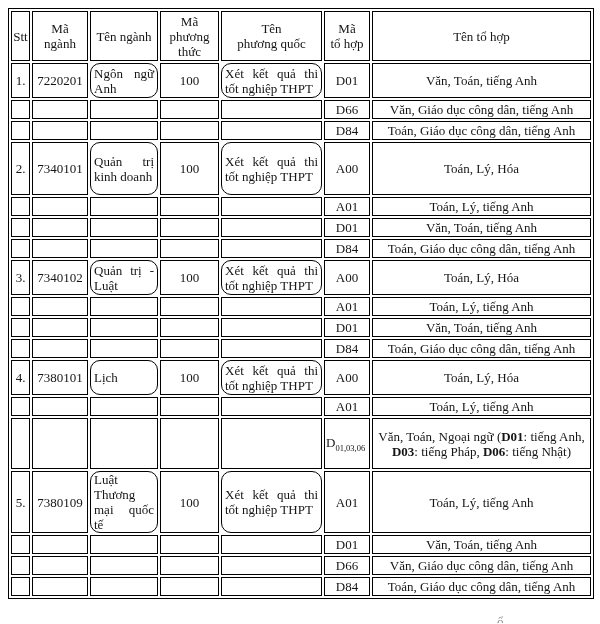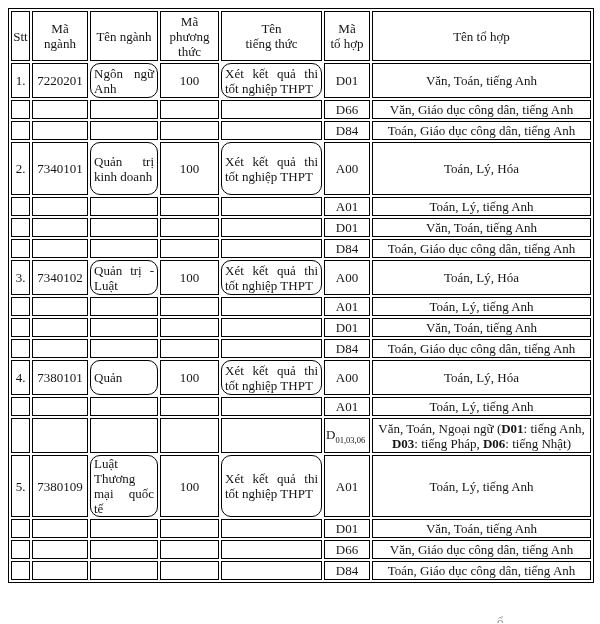--- a/index.html
+++ b/index.html
@@ -21,21 +21,21 @@
   td.c-center { text-align:center; padding:0 1px; }
   td.c-justify { text-align:justify;border-radius:10px; }
   td.combo-name { text-align:center; padding:0 5px; }
   td.dcode { text-align:left; padding:0 1px; }
   td.dcode sub { font-size:8.5px; line-height:8px; }
   tr.rh-head th  { height:50px; }
   tr.rh-main2 td { height:35px; }
   tr.rh-main3 td { height:53px; }
   tr.rh-main4 td { height:60px; }
   tr.rh-sub td   { height:19px; }
-  tr.rh-dsub td  { height:35px;margin-left:47px; }
+  tr.rh-dsub td  { height:51px;margin-left:47px; }
   b { font-weight:bold; }
   .clip-artifact {
     position:absolute; left:497px; top:615px; width:40px; height:8px;
     overflow:hidden; font-size:13px; line-height:14px; color:#8a8a8a;
   }
 </style>
 </head>
 <body>
 
 <table class="adm">
@@ -50,21 +50,21 @@
   </colgroup>
   <tbody>
     <tr class="rh-head">
       <th>Stt</th>
       <th>Mã ngành</th>
       <th>Tên ngành</th>
       <th>Mã
 phương
 thức</th>
       <th>Tên
-tiếng thức</th>
+phương quốc</th>
       <th>Mã
 tổ hợp</th>
       <th>Tên tổ hợp</th>
     </tr>
 
     <tr class="rh-main2">
       <td class="c-center">1.</td>
       <td class="c-center">7220201</td>
       <td class="c-justify">Ngôn ngữ Anh</td>
       <td class="c-center">100</td>
@@ -161,21 +161,21 @@
         <td></td>
         <td></td>
         <td></td>
       <td class="c-center">D84</td>
       <td class="combo-name">Toán, Giáo dục công dân, tiếng Anh</td>
     </tr>
 
     <tr class="rh-main2">
       <td class="c-center">4.</td>
       <td class="c-center">7380101</td>
-      <td class="c-justify">Quản</td>
+      <td class="c-justify">Lịch</td>
       <td class="c-center">100</td>
       <td class="c-justify">Xét kết quả thi tốt nghiệp THPT</td>
       <td class="c-center">A00</td>
       <td class="combo-name">Toán, Lý, Hóa</td>
     </tr>
     <tr class="rh-sub">
       <td></td>
         <td></td>
         <td></td>
         <td></td>

